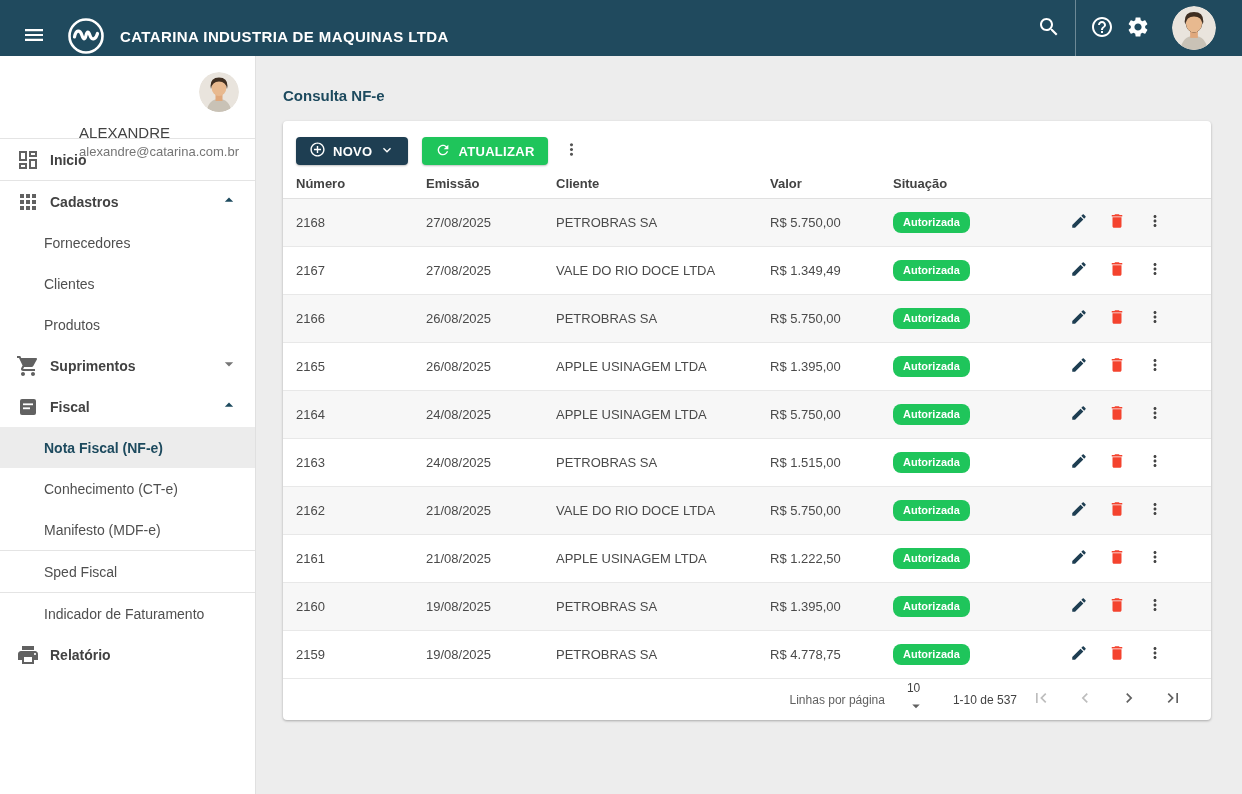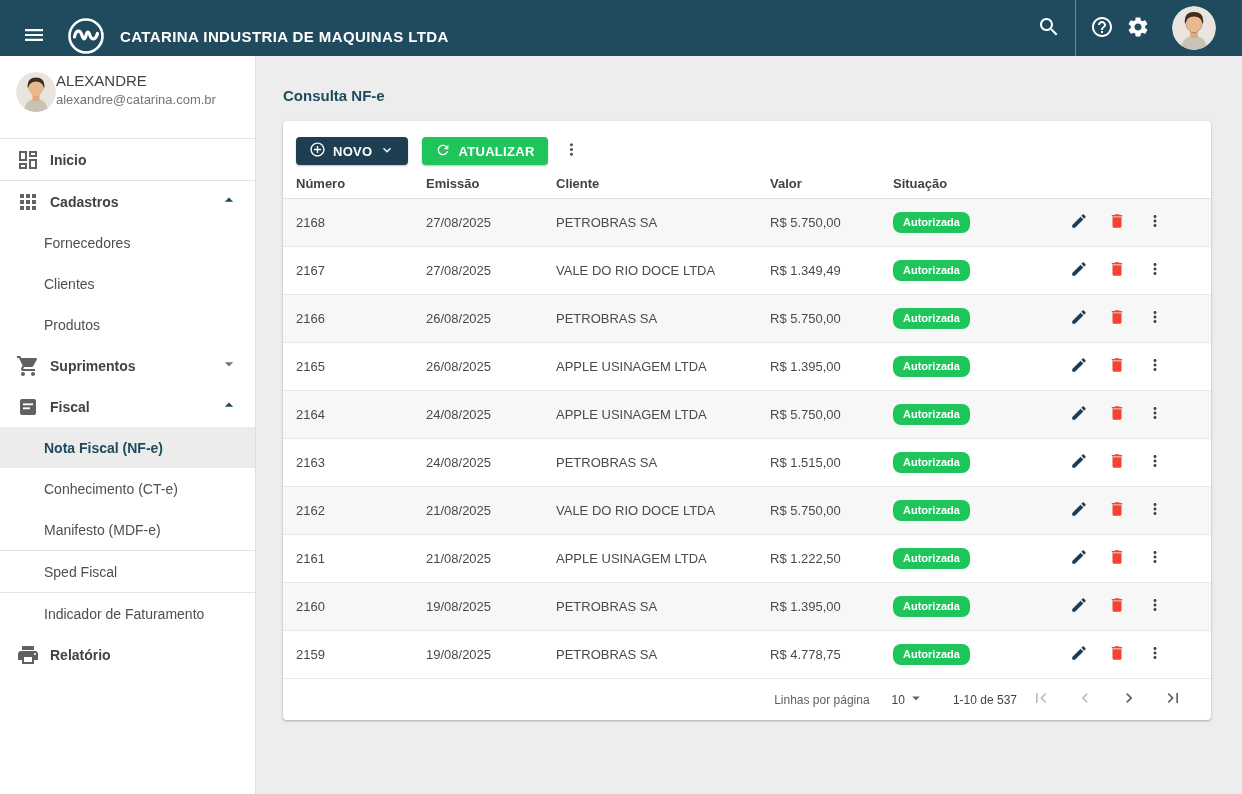--- a/index.html
+++ b/index.html
@@ -35,21 +35,21 @@
   .avatar-ring { width:44px; height:44px; border-radius:50%; overflow:hidden; margin:0 26px 0 16px; border:none; padding:0; cursor:pointer; background:none; }
 
   
   .layout { display:flex; height:738px; }
 
   
   .sidebar {
     width:256px; background:#fff; border-right:1px solid #e0e0e0;
     flex:0 0 256px; overflow:hidden;
   }
-  .user-block { display:flex; align-items:flex-start; padding:16px; height:82px; }
+  .user-block { display:flex; align-items:flex-end; gap:12px; padding:16px; height:82px;flex-direction:column; }
   .user-avatar { width:40px; height:40px; border-radius:50%; overflow:hidden; flex:0 0 40px; }
   .user-name { font-size:15px; color:#424242; }
   .user-email { font-size:13px; color:#757575; margin-top:3px; }
   .side-divider { height:1px; background:#e4e4e4; }
   .nav-item {
     height:41px; display:flex; align-items:center; padding:0 16px;
     cursor:pointer; font-size:14px; color:#424242; font-weight:bold;
     background:none; border:none; width:100%; text-align:left;
     font-family:inherit;
   }
@@ -105,21 +105,21 @@
   }
   .actions { display:flex; justify-content:flex-end; gap:20px; padding-right:33px; }
   .row-icon-btn { background:none; border:none; cursor:pointer; padding:0; display:flex; }
 
   
   .pagination {
     height:41px; display:flex; align-items:center; justify-content:flex-end;
     font-size:12px; color:#616161; padding-right:24px; gap:0;
   }
   .pagination .pp-label { margin-right:22px; }
-  .pp-select { display:flex; align-items:center; gap:2px; cursor:pointer; background:none; border:none; font-size:12px; color:#424242; font-family:inherit; margin-right:28px; }
+  .pp-select { display:flex; align-items:flex-start; gap:2px; cursor:pointer; background:none; border:none; font-size:12px; color:#424242; font-family:inherit; margin-right:28px;flex-direction:column; }
   .pp-range { margin-right:10px; color:#424242; }
   .nav-btns { display:flex; align-items:center; gap:16px; }
   .pg-btn { background:none; border:none; cursor:pointer; padding:4px; display:flex; }
   .pg-disabled svg { fill:#bdbdbd; }
   .pg-enabled svg { fill:#616161; }
 </style>
 </head>
 <body>
 
 <header class="appbar">

